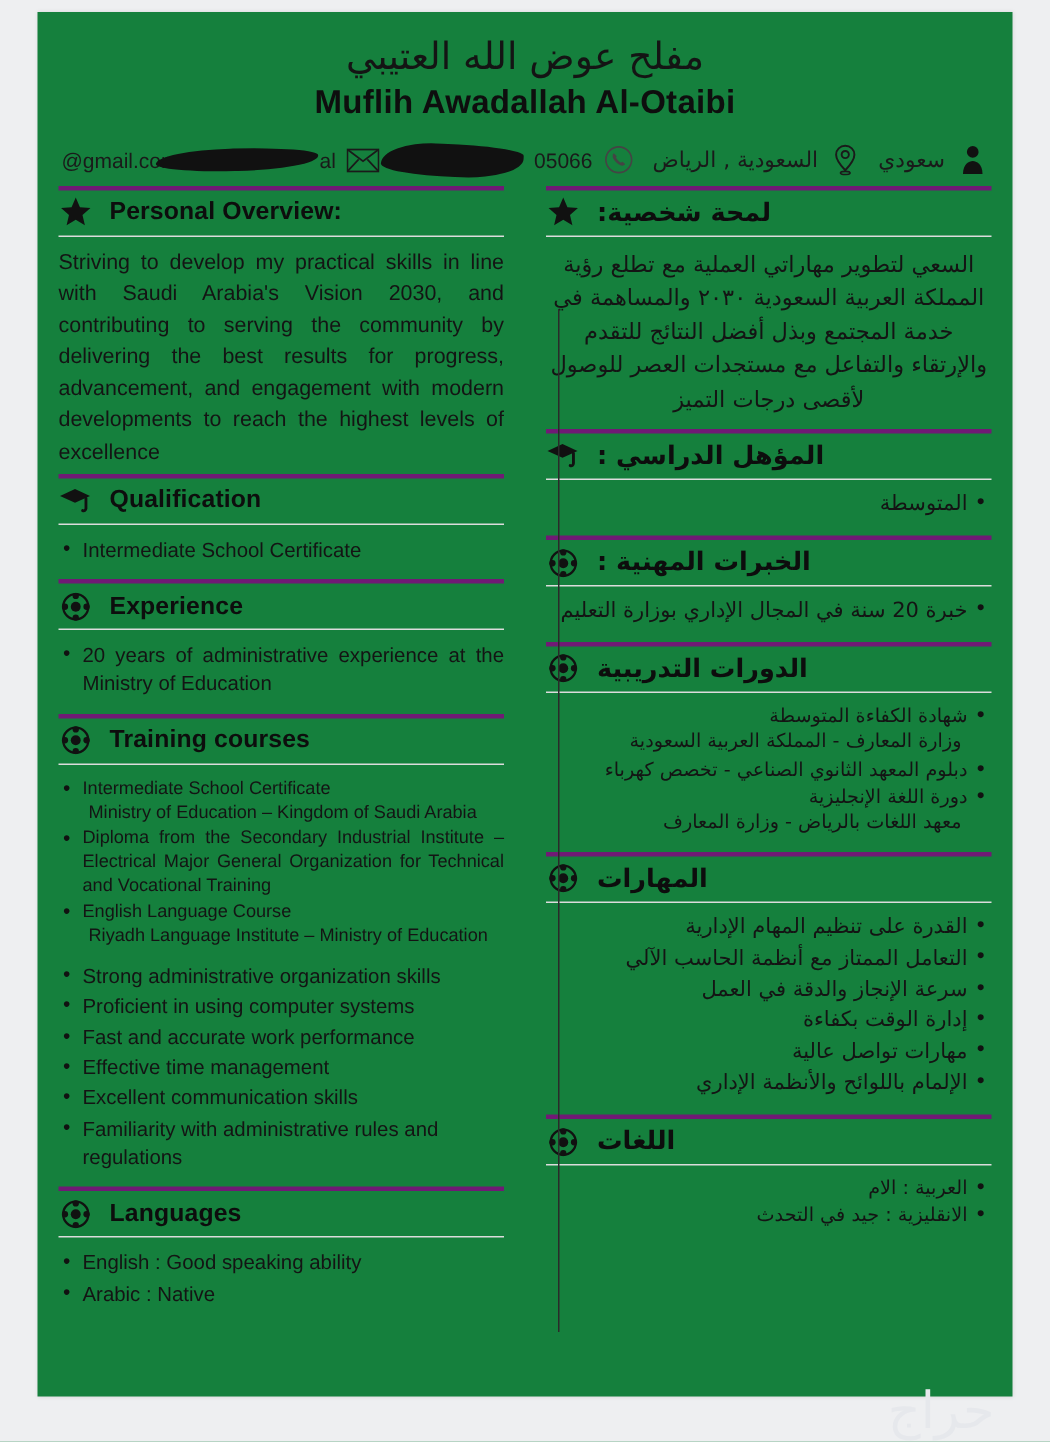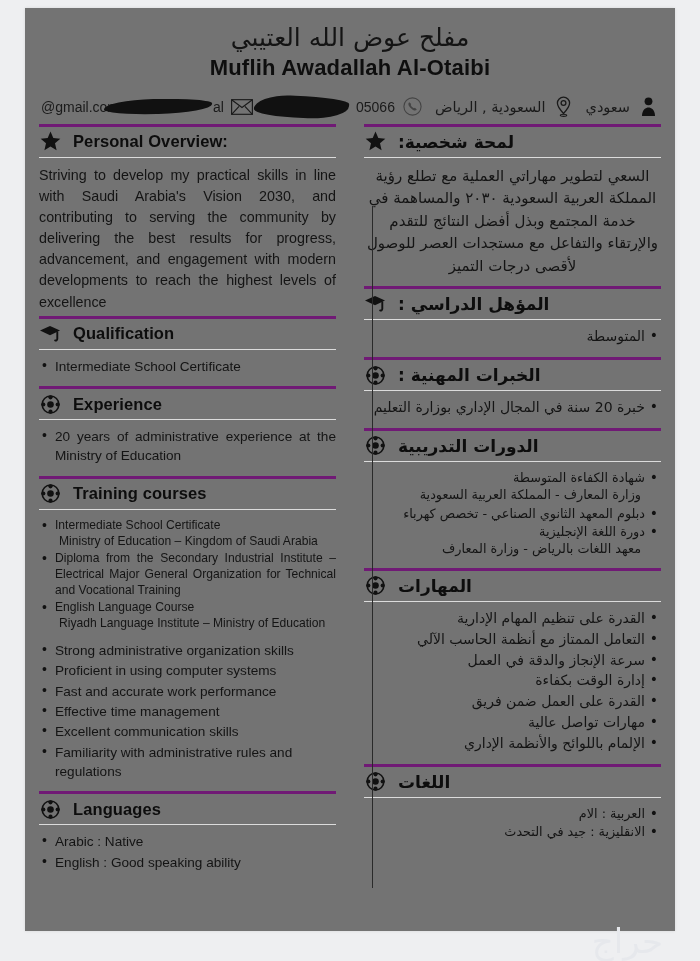--- a/index.html
+++ b/index.html
@@ -6,21 +6,21 @@
   html, body {
     width: 700px; height: 961px;
     background: #eeeff1;
     font-family: "Liberation Sans", "DejaVu Sans", sans-serif;
     overflow: hidden;
   }
   .page {
     position: absolute;
     left: 25px; top: 8px;
     width: 650px; height: 923px;
-    background: #737373;
+    background: #15803d;
     box-shadow: 0 0 3px rgba(0,0,0,0.10);
   }
 
   
   .hdr { padding: 14px 14px 0 14px; text-align: center; }
   .name-ar {
     font-size: 25px; font-weight: 400; color: #141414;
     direction: rtl; letter-spacing: .5px; line-height: 1.25;
     font-family: "DejaVu Sans", sans-serif;
   }
@@ -262,22 +262,22 @@
                 <circle cx="9.5" cy="9.5" r="3.3" fill="#111"></circle>
                 <circle cx="9.5" cy="2.3" r="2.1" fill="#111"></circle>
                 <circle cx="9.5" cy="16.7" r="2.1" fill="#111"></circle>
                 <circle cx="2.3" cy="9.5" r="2.1" fill="#111"></circle>
                 <circle cx="16.7" cy="9.5" r="2.1" fill="#111"></circle>
               </svg>
           </span>
           <span class="sec-title">Languages</span>
         </div>
         <ul>
+          <li>English : Good speaking ability</li>
           <li>Arabic  : Native</li>
-          <li>English : Good speaking ability</li>
         </ul>
       </div>
 
     </div>
 
     <div class="col col-ar">
 
       <div class="sec">
         <div class="sec-hd">
           <span class="ico">
@@ -365,21 +365,20 @@
                 <circle cx="16.7" cy="9.5" r="2.1" fill="#111"></circle>
               </svg>
           </span>
           <span class="sec-title">المهارات</span>
         </div>
         <ul>
           <li>القدرة على تنظيم المهام الإدارية</li>
           <li>التعامل الممتاز مع أنظمة الحاسب الآلي</li>
           <li>سرعة الإنجاز والدقة في العمل</li>
           <li>إدارة الوقت بكفاءة</li>
-          <li>القدرة على العمل ضمن فريق</li>
           <li>مهارات تواصل عالية</li>
           <li>الإلمام باللوائح والأنظمة الإداري</li>
         </ul>
       </div>
 
       <div class="sec">
         <div class="sec-hd">
           <span class="ico">
             <svg width="19" height="19" viewBox="0 0 19 19">
                 <circle cx="9.5" cy="9.5" r="8.4" fill="none" stroke="#111" stroke-width="1.5"></circle>

